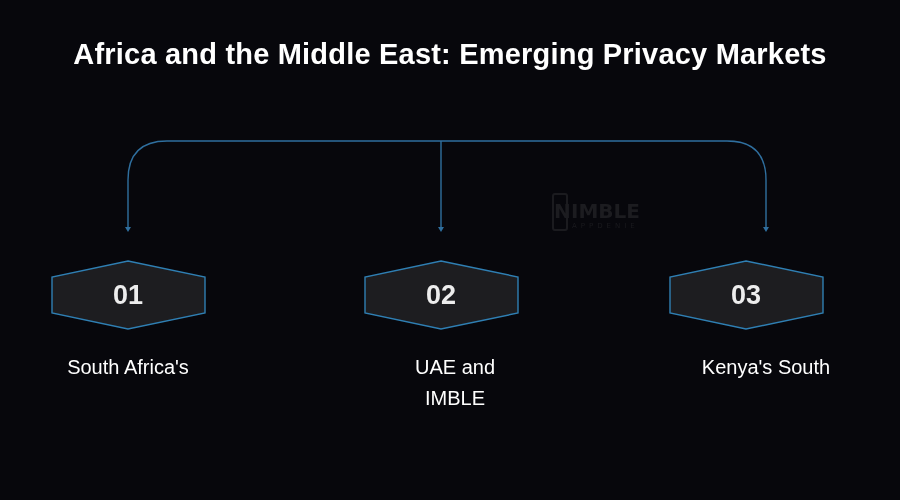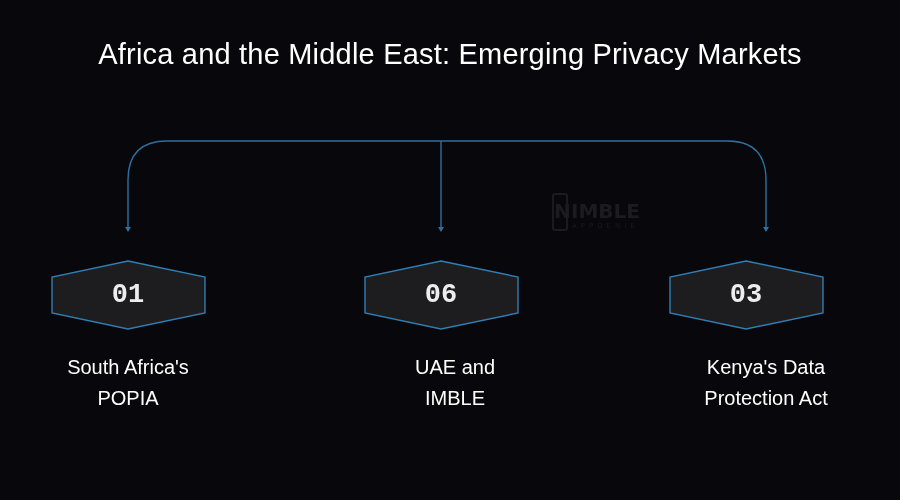--- a/index.html
+++ b/index.html
@@ -5,21 +5,21 @@
     html, body { margin: 0; padding: 0; }
     body {
       width: 900px; height: 500px; overflow: hidden;
       background: #07070c;
       font-family: "Liberation Sans", "DejaVu Sans", sans-serif;
       position: relative;
     }
     .title {
       position: absolute; left: 0; top: 38px; width: 900px;
       text-align: center; color: #ffffff;
-      font-size: 29px; letter-spacing: 0.2px; font-weight: normal;
+      font-size: 29px; letter-spacing: 0.2px; font-weight: bold;
     }
     svg.connectors { position: absolute; left: 0; top: 0; }
     .watermark {
       position: absolute; left: 552px; top: 193px; width: 100px; height: 40px;
       opacity: 0.9;
     }
     .wm-frame {
       position: absolute; left: 0; top: 0; width: 16px; height: 38px;
       border: 2px solid #1e1e22; border-radius: 3px; box-sizing: border-box;
     }
@@ -34,21 +34,21 @@
       font-family: "DejaVu Sans", sans-serif;
     }
     .hex {
       position: absolute; width: 156px; height: 70px;
     }
     .hex svg { position: absolute; left: 0; top: 0; }
     .hex-num {
       position: absolute; left: 0; top: 0; width: 156px; height: 70px;
       line-height: 70px; text-align: center; color: #ededed;
       font-size: 27px; font-weight: bold;
-      font-family: Liberation Mono, monospace;
+      font-family: Liberation Sans, sans-serif;
     }
     .label {
       position: absolute; width: 220px; text-align: center; color: #ffffff;
       font-size: 20px; line-height: 31px; top: 352px;
     }
     .label span { display: block; }
   </style>
 </head>
 <body>
 
@@ -77,34 +77,32 @@
   <svg width="156" height="70" viewBox="0 0 156 70">
     <polygon points="78,1 155,17 155,53 78,69 2,53 2,17" fill="#1d1d20" stroke="#2f7fb3" stroke-width="1.4"></polygon>
   </svg>
   <div class="hex-num">01</div>
 </div>
 
 <div class="hex" style="left:363px; top:260px;">
   <svg width="156" height="70" viewBox="0 0 156 70">
     <polygon points="78,1 155,17 155,53 78,69 2,53 2,17" fill="#1d1d20" stroke="#2f7fb3" stroke-width="1.4"></polygon>
   </svg>
-  <div class="hex-num">06</div>
+  <div class="hex-num">02</div>
 </div>
 
 <div class="hex" style="left:668px; top:260px;">
   <svg width="156" height="70" viewBox="0 0 156 70">
     <polygon points="78,1 155,17 155,53 78,69 2,53 2,17" fill="#1d1d20" stroke="#2f7fb3" stroke-width="1.4"></polygon>
   </svg>
   <div class="hex-num">03</div>
 </div>
 
 <div class="label" style="left:18px;">
   <span>South Africa's</span>
-  <span>POPIA</span>
 </div>
 <div class="label" style="left:345px;">
   <span>UAE and</span>
   <span>IMBLE</span>
 </div>
 <div class="label" style="left:656px;">
-  <span>Kenya's Data</span>
-  <span>Protection Act</span>
+  <span>Kenya's South</span>
 </div>
 
 </body></html>

